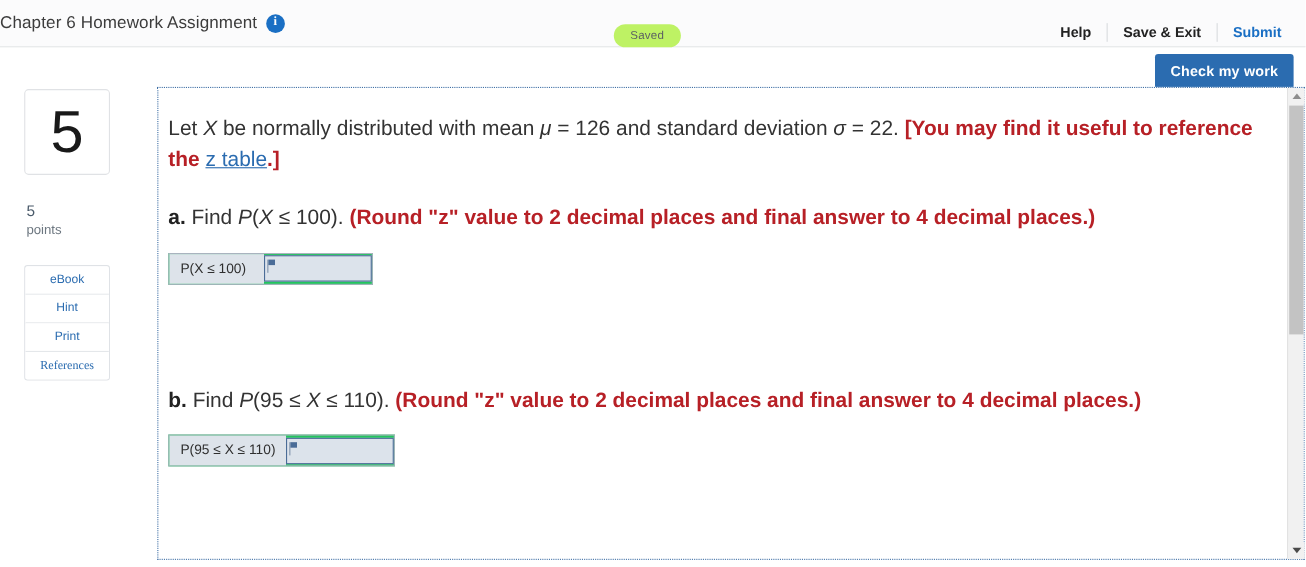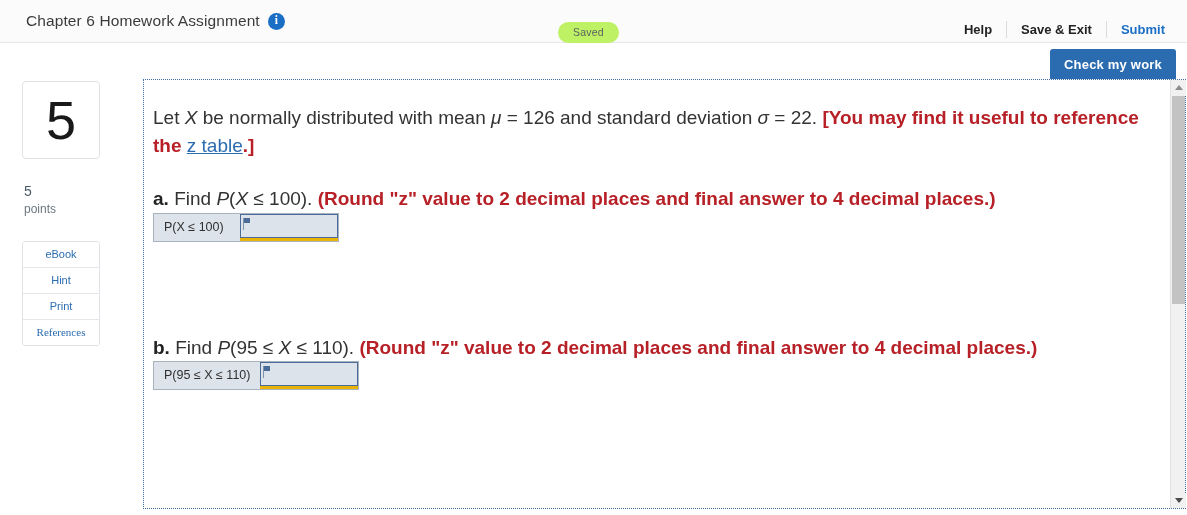--- a/index.html
+++ b/index.html
@@ -20,21 +20,20 @@
     height: 43px;
     background: #fbfbfc;
     border-bottom: 1px solid #e4e6e8;
     display: flex;
     align-items: center;
   }
   .title-wrap {
     display: flex;
     align-items: center;
     gap: 8px;
-    margin-left: 26px;
   }
   .app-title {
     font-size: 15.5px;
     color: #3c3c3c;
     letter-spacing: .1px;
     white-space: nowrap;
   }
   .info-icon {
     width: 17px;
     height: 17px;
@@ -183,25 +182,26 @@
   .zlink {
     color: #2b6cb0;
     text-decoration: underline;
     font-weight: normal;
     cursor: pointer;
   }
   .part { margin-top: 26px; }
   .part-label { font-weight: bold; color: #222; }
 
   .ans-row {
-    display: flex;
-    align-items: flex-start;
+    margin-top: 17px;
+    display: flex;
+    align-items: center;
     width: max-content;
     border: 1px solid #a9b3bf;
-    background: #eab308;
+    background: #22c55e;
   }
   .ans-label {
     background: #dde3ea;
     font-size: 12.5px;
     color: #2f2f2f;
     padding: 6px 10px 7px;
     white-space: nowrap;
     min-width: 86px;
     display: flex;
     align-items: center;

